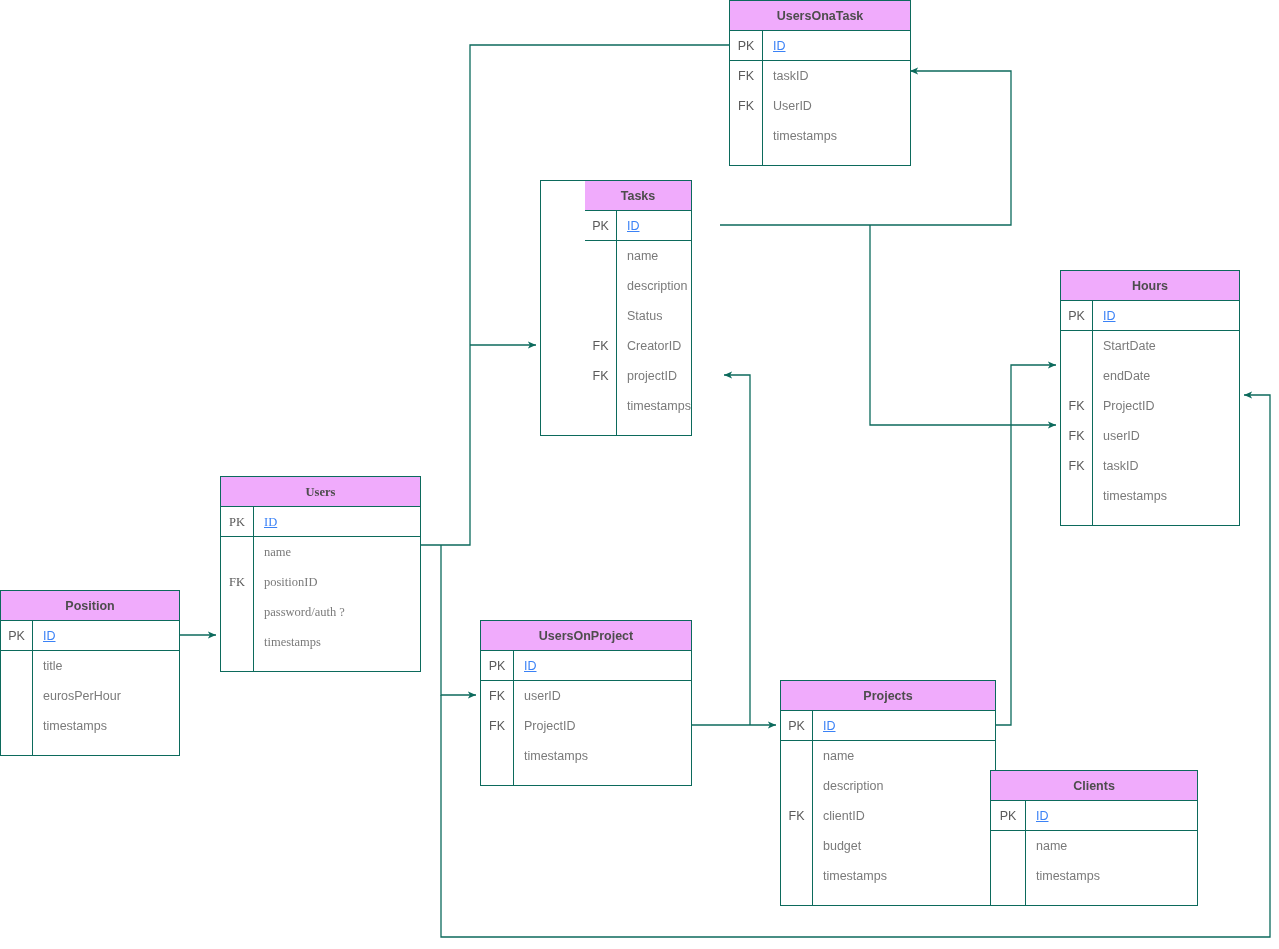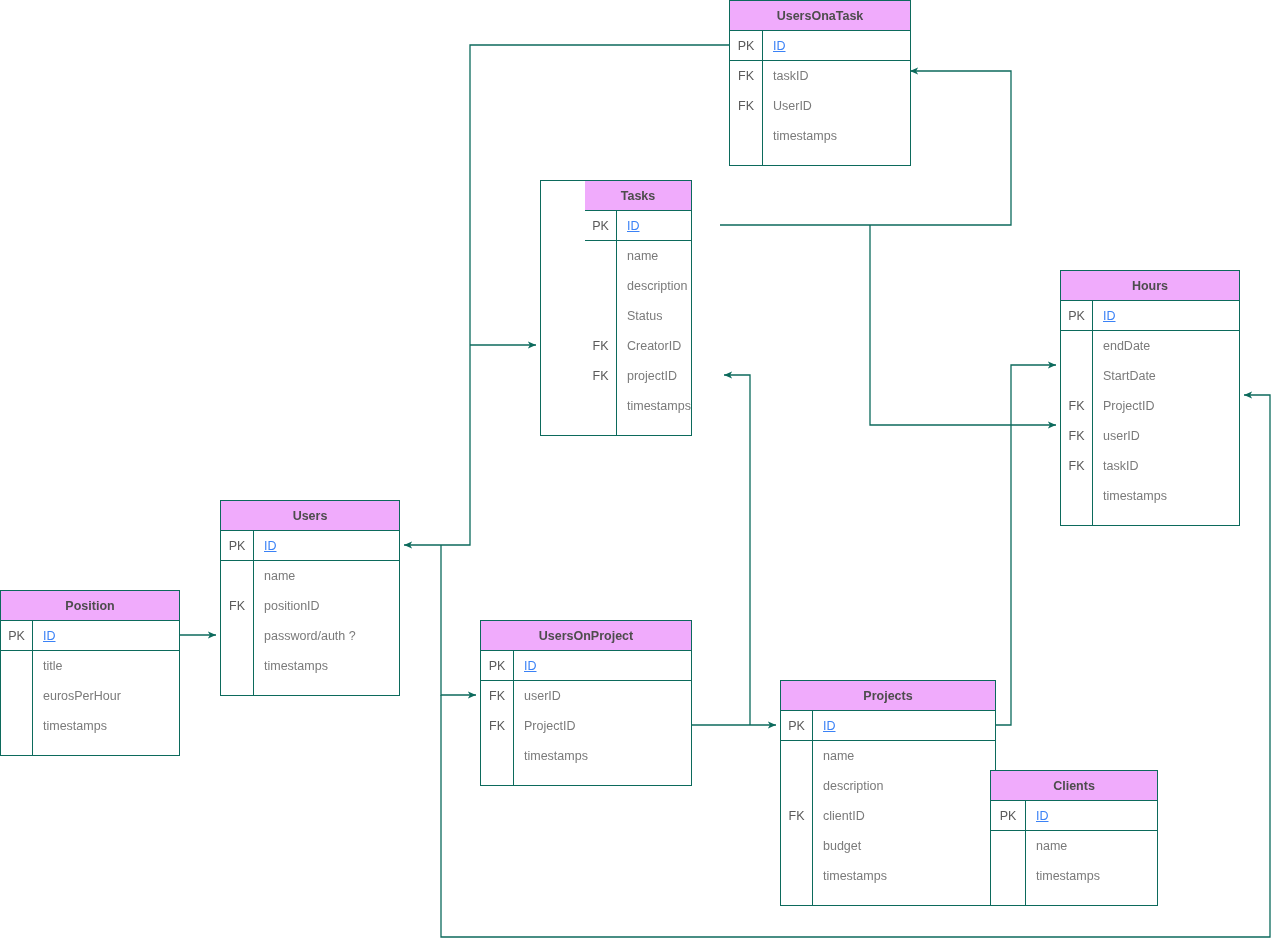--- a/index.html
+++ b/index.html
@@ -175,27 +175,27 @@
       </div>
       <div class="entity" style="left: 1060px; top: 230px; width: 180px; margin-top: 40px;">
         <div class="entity-title">Hours</div>
         <div class="entity-body">
           <div class="row pk-row">
             <div class="keycell" style="width: 32px; flex: 0 0 32px;">PK</div>
             <div class="namecell pk-name"><span>ID</span></div>
           </div>
           <div class="row">
             <div class="keycell" style="width: 32px; flex: 0 0 32px;"></div>
+            <div class="namecell">StartDate</div>
+          </div>
+          <div class="row">
+            <div class="keycell" style="width: 32px; flex: 0 0 32px;"></div>
             <div class="namecell">endDate</div>
           </div>
           <div class="row">
-            <div class="keycell" style="width: 32px; flex: 0 0 32px;"></div>
-            <div class="namecell">StartDate</div>
-          </div>
-          <div class="row">
             <div class="keycell" style="width: 32px; flex: 0 0 32px;">FK</div>
             <div class="namecell">ProjectID</div>
           </div>
           <div class="row">
             <div class="keycell" style="width: 32px; flex: 0 0 32px;">FK</div>
             <div class="namecell">userID</div>
           </div>
           <div class="row">
             <div class="keycell" style="width: 32px; flex: 0 0 32px;">FK</div>
             <div class="namecell">taskID</div>
@@ -203,21 +203,21 @@
           <div class="row">
             <div class="keycell" style="width: 32px; flex: 0 0 32px;"></div>
             <div class="namecell">timestamps</div>
           </div>
           <div class="row spacer-row">
             <div class="keycell" style="width: 32px; flex: 0 0 32px;"></div>
             <div class="namecell"></div>
           </div>
         </div>
       </div>
-      <div class="entity" style="left: 220px; top: 500px; width: 180px;">
+      <div class="entity" style="left: 220px; top: 476px; width: 201px; font-family: Liberation Serif, serif;">
         <div class="entity-title">Users</div>
         <div class="entity-body">
           <div class="row pk-row">
             <div class="keycell" style="width: 33px; flex: 0 0 33px;">PK</div>
             <div class="namecell pk-name"><span>ID</span></div>
           </div>
           <div class="row">
             <div class="keycell" style="width: 33px; flex: 0 0 33px;"></div>
             <div class="namecell">name</div>
           </div>
@@ -315,21 +315,21 @@
           <div class="row">
             <div class="keycell" style="width: 32px; flex: 0 0 32px;"></div>
             <div class="namecell">timestamps</div>
           </div>
           <div class="row spacer-row">
             <div class="keycell" style="width: 32px; flex: 0 0 32px;"></div>
             <div class="namecell"></div>
           </div>
         </div>
       </div>
-      <div class="entity" style="left: 990px; top: 770px; width: 168px;">
+      <div class="entity" style="left: 990px; top: 770px; width: 208px;">
         <div class="entity-title">Clients</div>
         <div class="entity-body">
           <div class="row pk-row">
             <div class="keycell" style="width: 35px; flex: 0 0 35px;">PK</div>
             <div class="namecell pk-name"><span>ID</span></div>
           </div>
           <div class="row">
             <div class="keycell" style="width: 35px; flex: 0 0 35px;"></div>
             <div class="namecell">name</div>
           </div>

